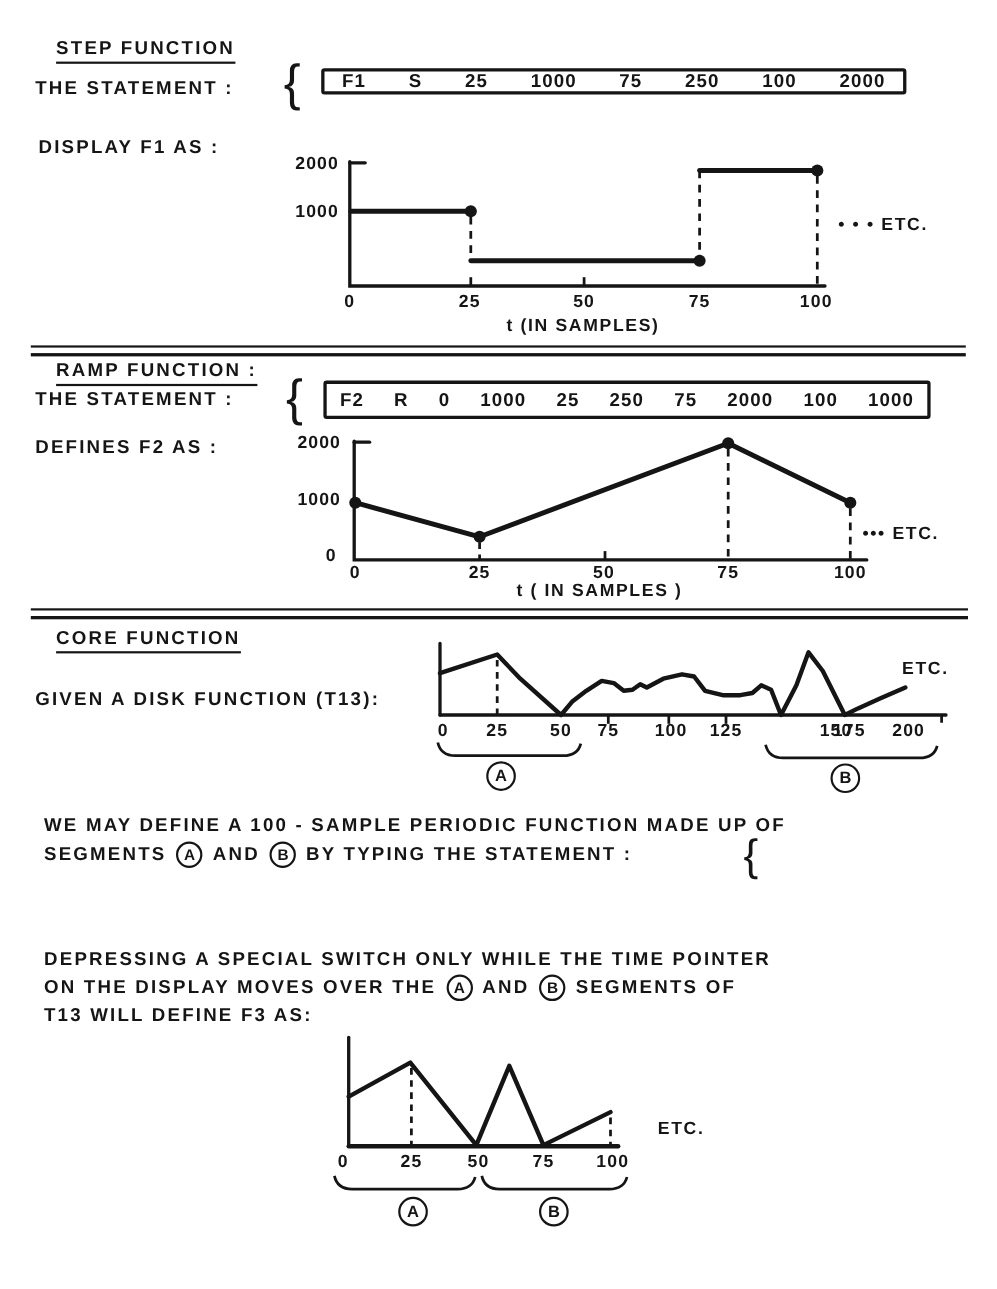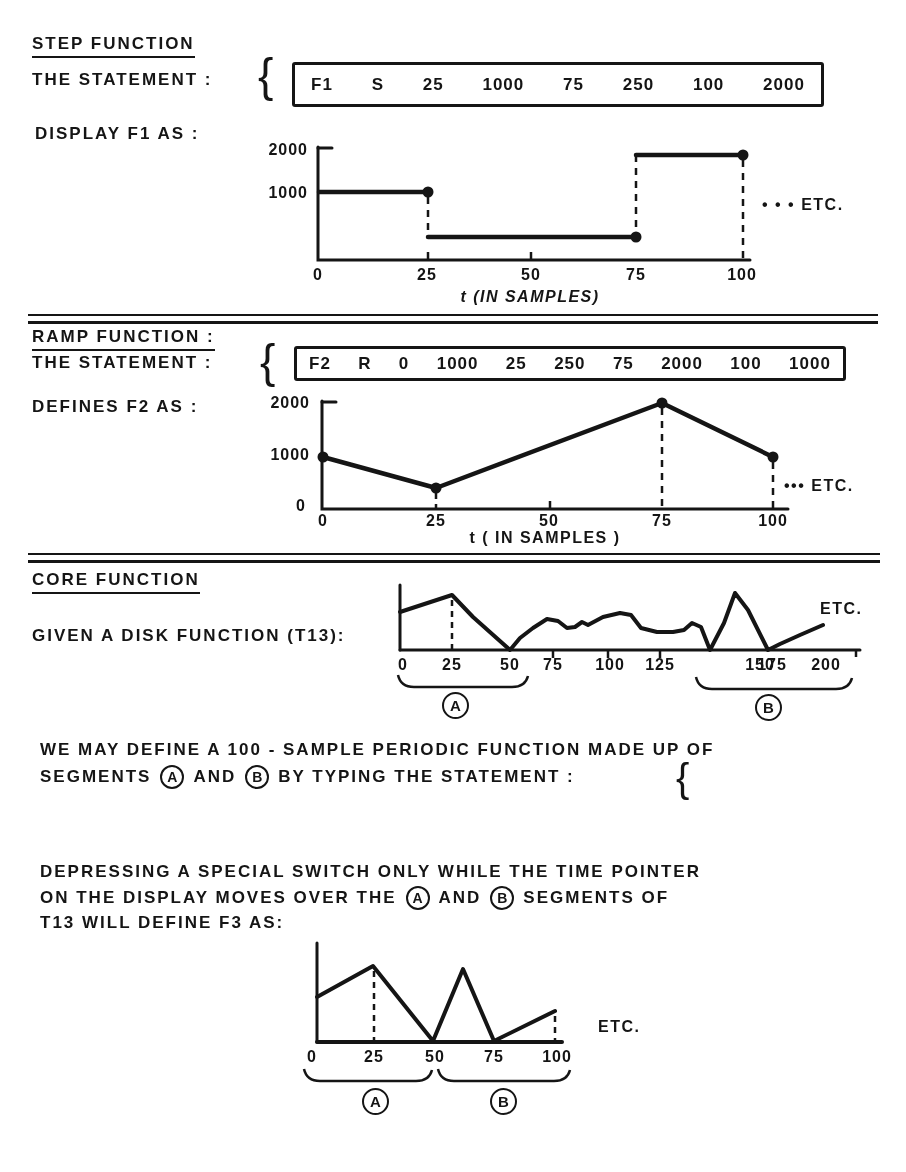--- a/index.html
+++ b/index.html
@@ -1,21 +1,21 @@
 <!DOCTYPE html>
 <html><head>
 <meta charset="utf-8">
 <style>
   html,body{margin:0;padding:0;background:#ffffff;}
   .page{position:relative;width:906px;height:1172px;background:#ffffff;overflow:hidden;
         font-family:"Liberation Sans",sans-serif;color:#151515;}
   .abs{position:absolute;white-space:nowrap;}
   .tech{font-weight:bold;font-size:17px;letter-spacing:2px;color:#151515;}
   .tech-sm{font-weight:bold;font-size:16px;letter-spacing:1.5px;color:#151515;}
-  .heading{border-bottom:2.5px solid #151515;padding-bottom:3px;}
+  .heading{border-bottom:2.5px solid #151515;padding-bottom:3px;margin-left:19px;}
   .stmt-brace{font-size:46px;font-weight:400;line-height:1;color:#151515;}
   .stmt-box{border:3px solid #151515;border-radius:3px;display:flex;align-items:center;
             justify-content:space-between;padding:0 16px;box-sizing:border-box;}
   .stmt-box span{font-weight:bold;font-size:17px;letter-spacing:1px;}
   .sep{border-top:2px solid #151515;border-bottom:3.5px solid #151515;height:5px;box-sizing:content-box;}
   .xt{width:44px;text-align:center;font-weight:bold;font-size:16px;letter-spacing:1px;}
   .yt{width:62px;text-align:right;font-weight:bold;font-size:16px;letter-spacing:1px;}
   .circ{display:inline-flex;align-items:center;justify-content:center;width:24px;height:24px;
         border:2.5px solid #151515;border-radius:50%;font-weight:bold;font-size:14px;
         letter-spacing:0;box-sizing:border-box;background:#fff;}
@@ -29,21 +29,21 @@
 </head>
 <body>
 
 <div class="page">
 
   <div class="abs tech" style="left:32px;top:34px;">
     <span class="heading">STEP FUNCTION</span>
   </div>
   <div class="abs tech" style="left:32px;top:70px;">THE STATEMENT :</div>
   <div class="abs stmt-brace" style="left:258px;top:52px;">{</div>
-  <div class="abs stmt-box" style="left:292px;top:62px;width:532px;height:45px;">
+  <div class="abs stmt-box" style="left:292px;top:62px;width:532px;height:24px;">
     <span>F1</span>
     <span>S</span>
     <span>25</span>
     <span>1000</span>
     <span>75</span>
     <span>250</span>
     <span>100</span>
     <span>2000</span>
   </div>
   <div class="abs tech" style="left:35px;top:124px;">DISPLAY F1 AS :</div>
@@ -66,21 +66,21 @@
     <path d="M443 20 L443 120" stroke-width="2.5" stroke-dasharray="7 6"></path>
     <path d="M231 112 L231 120" stroke-width="2.5"></path>
   </svg>
 
   <div class="abs xt" style="left:296px;top:266px;">0</div>
   <div class="abs xt" style="left:405px;top:266px;">25</div>
   <div class="abs xt" style="left:509px;top:266px;">50</div>
   <div class="abs xt" style="left:614px;top:266px;">75</div>
   <div class="abs xt" style="left:720px;top:266px;">100</div>
   <div class="abs tech-sm" style="left:762px;top:196px;">• • • ETC.</div>
-  <div class="abs tech-sm" style="left:410px;top:288px;width:240px;text-align:center;font-style:italic;">t (IN SAMPLES)</div>
+  <div class="abs tech-sm" style="left:410px;top:288px;width:240px;text-align:center;">t (IN SAMPLES)</div>
 
   <div class="abs sep" style="left:28px;top:314px;width:850px;"></div>
 
   <div class="abs tech" style="left:32px;top:327px;">
     <span class="heading">RAMP FUNCTION :</span>
   </div>
   <div class="abs tech" style="left:32px;top:353px;">THE STATEMENT :</div>
   <div class="abs stmt-brace" style="left:260px;top:338px;">{</div>
   <div class="abs stmt-box" style="left:294px;top:346px;width:552px;height:35px;padding:0 12px;">
     <span>F2</span>

